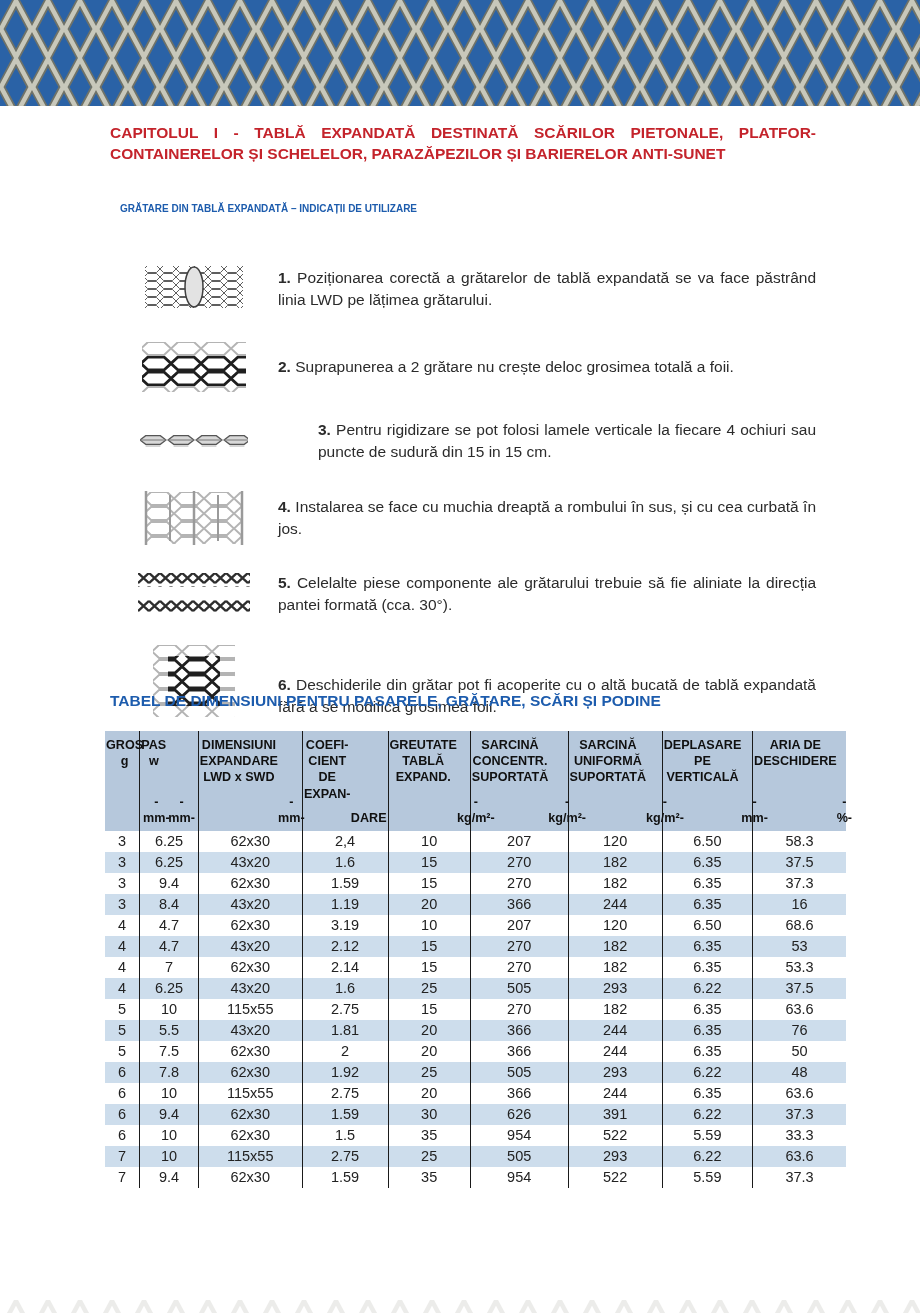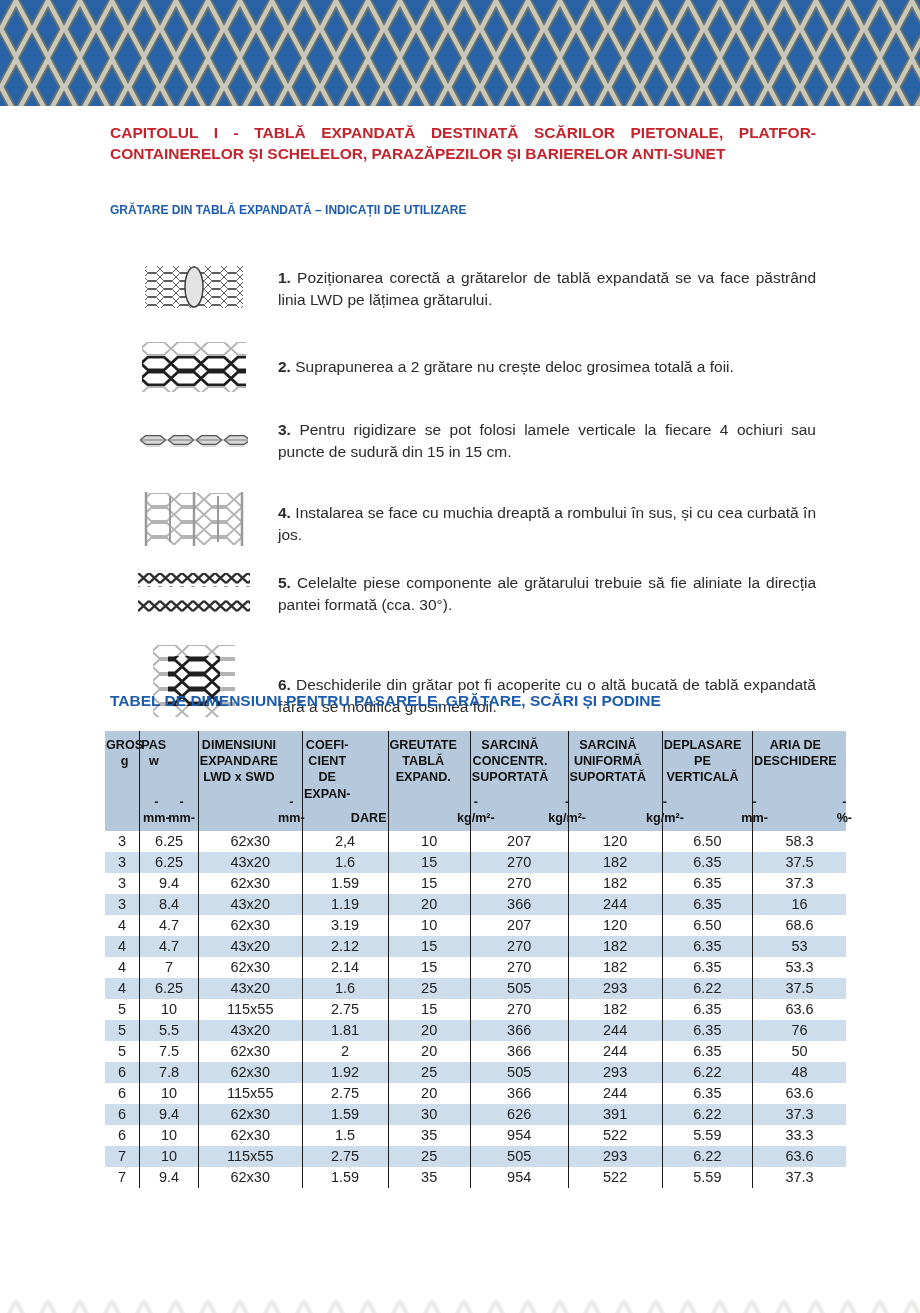--- a/index.html
+++ b/index.html
@@ -24,43 +24,43 @@
 
   
   .chapter-title {
     position:absolute; left:110px; top:122px; width:706px;
     color:#c4232b; font-weight:bold; font-size:15.5px; line-height:21px;
   }
   .chapter-title .jline { text-align:justify; text-align-last:justify; }
   .chapter-title .lline { text-align:left; }
 
   .section-title {
-    position:absolute; left:110px; top:203px; width:706px;
-    color:#1d5cad; font-weight:bold; font-size:12px;
+    position:absolute; left:120px; top:203px; width:706px;
+    color:#1d5cad; font-weight:bold; font-size:10px;
   }
   .table-title {
     position:absolute; left:110px; top:692px; width:740px;
     color:#1d5cad; font-weight:bold; font-size:15.5px;
   }
 
   
   .instructions { position:absolute; left:110px; top:243px; width:706px; }
   .item { display:flex; }
   .item-icon {
     flex:0 0 168px; display:flex; justify-content:center; align-items:center;
   }
   .item-text {
     flex:1; font-size:15.5px; line-height:22px; text-align:justify; color:#2b2b2b;
   }
   .item-text b { font-weight:bold; }
   .item-1 { margin-bottom:30px; align-items:flex-start;margin-top:22px; }
   .item-1 .item-text { padding-top:2px; }
   .item-2 { margin-bottom:23px; align-items:center; min-height:52px; }
-  .item-3 { margin-bottom:24px; align-items:center; min-height:50px; }
-  .item-4 { margin-bottom:24px; align-items:flex-end; min-height:56px; }
+  .item-3 { margin-bottom:24px; align-items:center; min-height:50px;gap:40px; }
+  .item-4 { margin-bottom:24px; align-items:center; min-height:56px; }
   .item-5 { margin-bottom:26px; align-items:center; min-height:48px; }
   .item-6 { align-items:flex-end; min-height:74px; }
 
   
   .table-wrap { position:absolute; left:105px; top:731px; width:741px; }
   table { width:100%; border-collapse:collapse; table-layout:fixed; }
   col.c1{width:4.7%} col.c2{width:7.9%} col.c3{width:14.0%}
   col.c4{width:11.6%} col.c5{width:11.1%} col.c6{width:13.2%}
   col.c7{width:12.7%} col.c8{width:12.2%} col.c9{width:12.6%}
 

